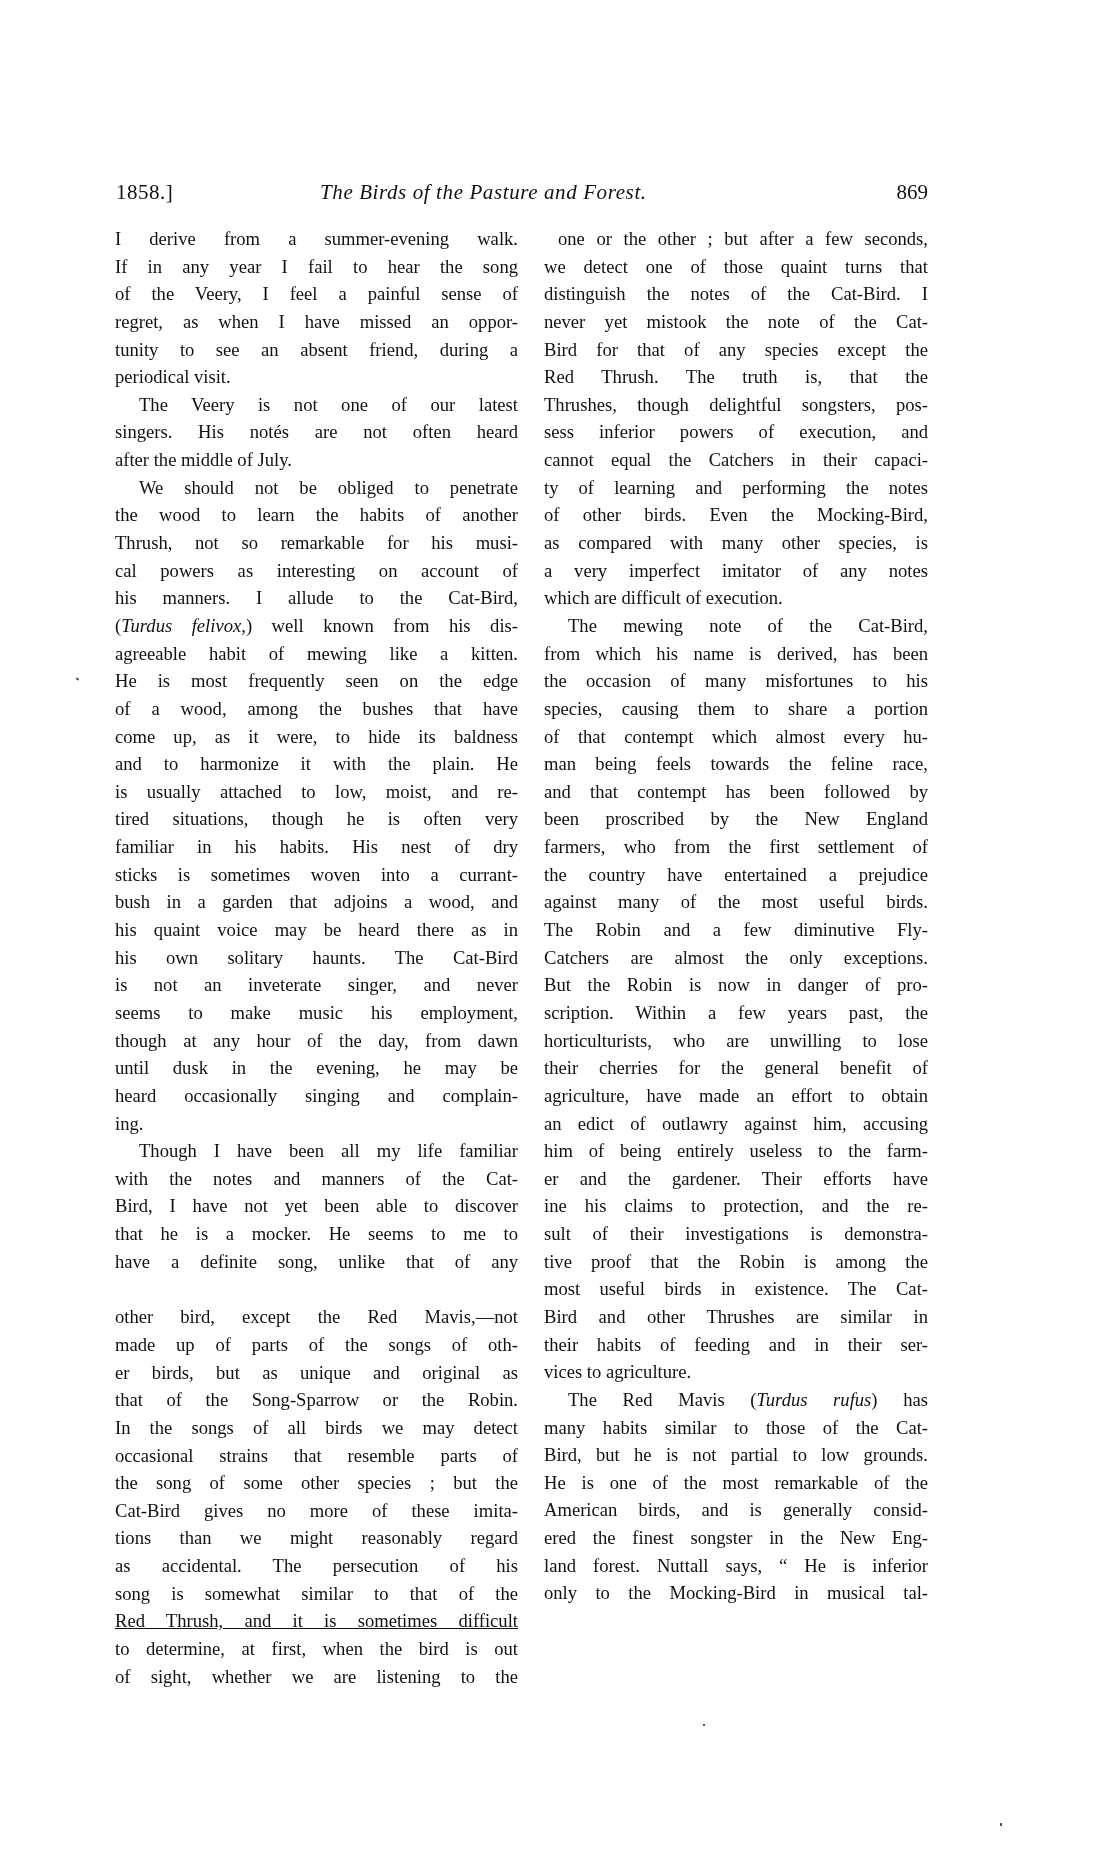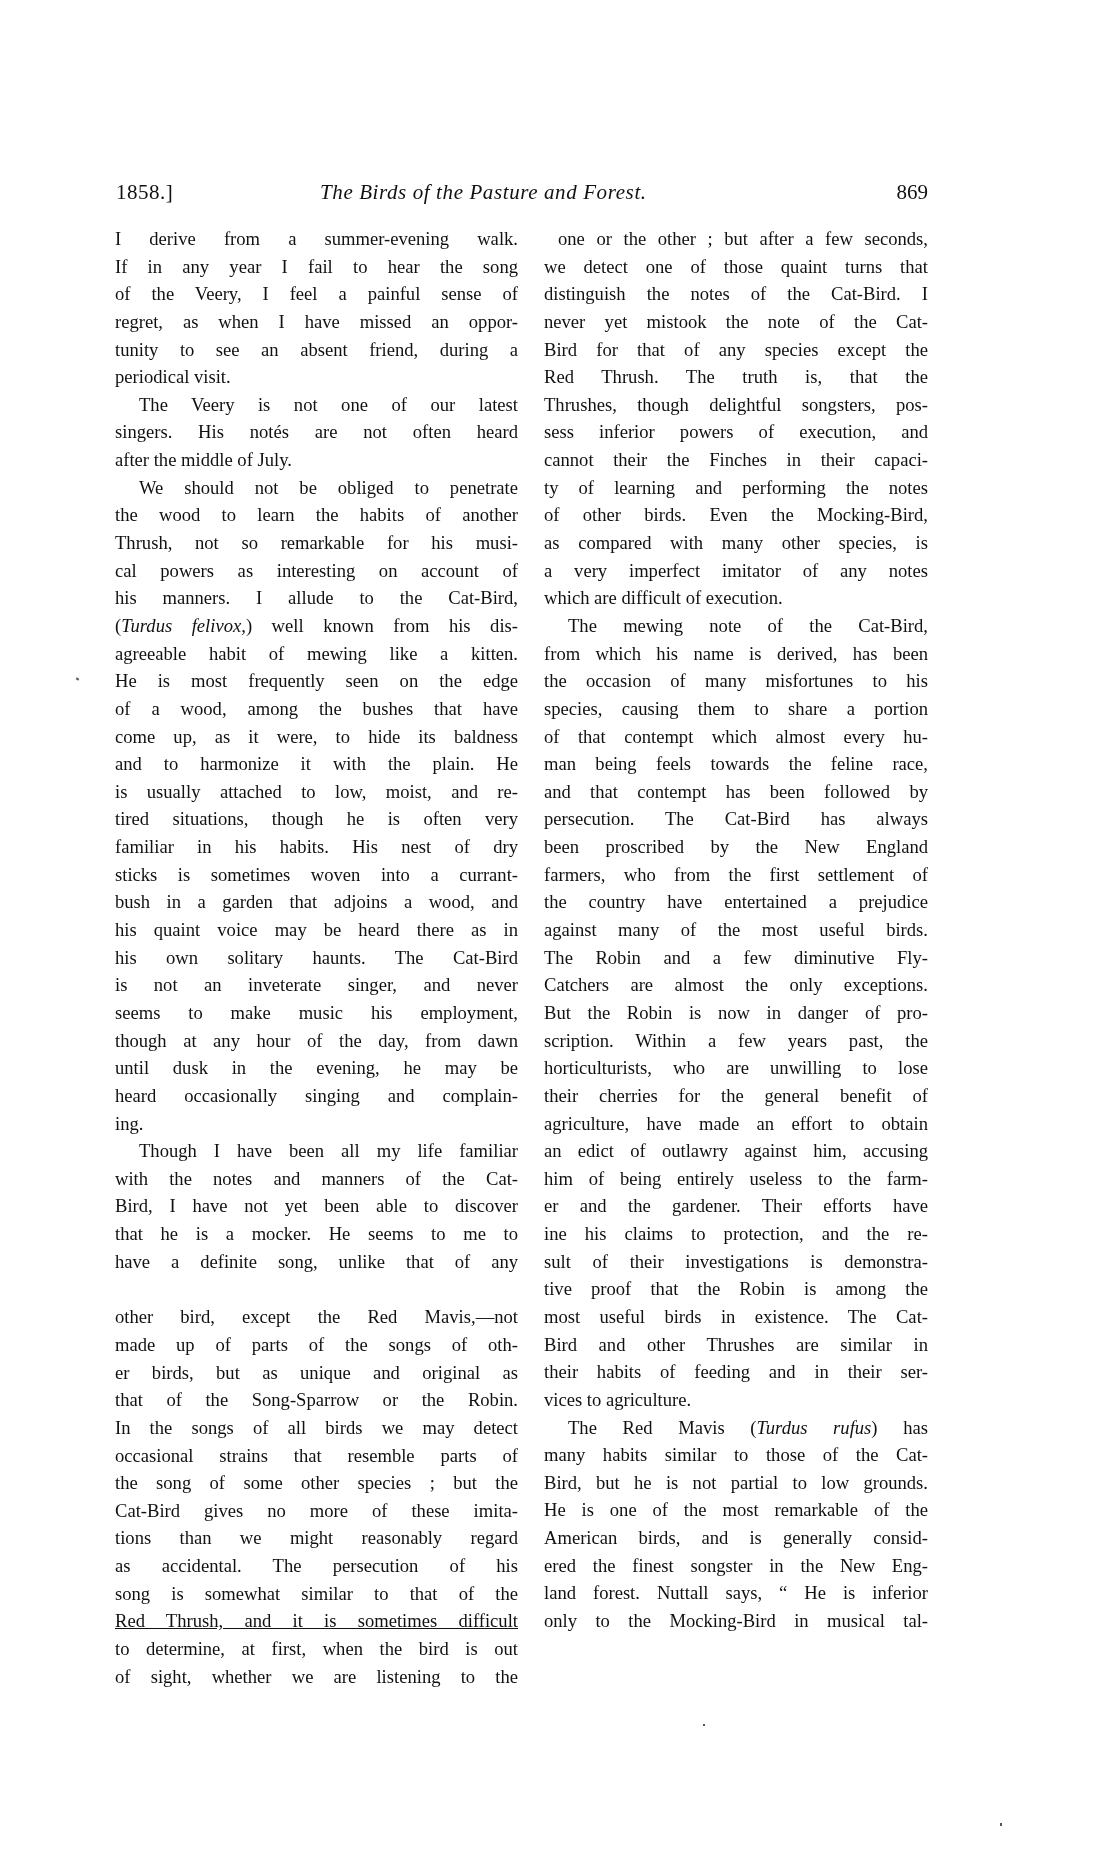--- a/index.html
+++ b/index.html
@@ -87,34 +87,33 @@
     </div>
   <div class="column col-right" id="col-right">
       <div class="line" style="white-space: normal; margin-left: 14px;"><span>one or the other ; but after a few seconds,</span></div>
       <div class="line" style="white-space: normal;"><span>we detect one of those quaint turns that</span></div>
       <div class="line" style="white-space: normal;"><span>distinguish the notes of the Cat-Bird.  I</span></div>
       <div class="line" style="white-space: normal;"><span>never yet mistook the note of the Cat-</span></div>
       <div class="line" style="white-space: normal;"><span>Bird for that of any species except the</span></div>
       <div class="line" style="white-space: normal;"><span>Red Thrush.  The truth is, that the</span></div>
       <div class="line" style="white-space: normal;"><span>Thrushes, though delightful songsters, pos-</span></div>
       <div class="line" style="white-space: normal;"><span>sess inferior powers of execution, and</span></div>
-      <div class="line" style="white-space: normal;"><span>cannot their the Finches in their capaci-</span></div>
+      <div class="line" style="white-space: normal;"><span>cannot equal the Catchers in their capaci-</span></div>
       <div class="line" style="white-space: normal;"><span>ty of learning and performing the notes</span></div>
       <div class="line" style="white-space: normal;"><span>of other birds.  Even the Mocking-Bird,</span></div>
       <div class="line" style="white-space: normal;"><span>as compared with many other species, is</span></div>
       <div class="line" style="white-space: normal;"><span>a very imperfect imitator of any notes</span></div>
       <div class="line last"><span>which are difficult of execution.</span></div>
       <div class="line indent" style="white-space: normal;"><span>The mewing note of the Cat-Bird,</span></div>
       <div class="line" style="white-space: normal;"><span>from which his name is derived, has been</span></div>
       <div class="line" style="white-space: normal;"><span>the occasion of many misfortunes to his</span></div>
       <div class="line" style="white-space: normal;"><span>species, causing them to share a portion</span></div>
       <div class="line" style="white-space: normal;"><span>of that contempt which almost every hu-</span></div>
       <div class="line" style="white-space: normal;"><span>man being feels towards the feline race,</span></div>
       <div class="line" style="white-space: normal;"><span>and that contempt has been followed by</span></div>
-      <div class="line" style="white-space: normal;"><span>persecution.  The Cat-Bird has always</span></div>
       <div class="line" style="white-space: normal;"><span>been proscribed by the New England</span></div>
       <div class="line" style="white-space: normal;"><span>farmers, who from the first settlement of</span></div>
       <div class="line" style="white-space: normal;"><span>the country have entertained a prejudice</span></div>
       <div class="line" style="white-space: normal;"><span>against many of the most useful birds.</span></div>
       <div class="line" style="white-space: normal;"><span>The Robin and a few diminutive Fly-</span></div>
       <div class="line" style="white-space: normal;"><span>Catchers are almost the only exceptions.</span></div>
       <div class="line" style="white-space: normal;"><span>But the Robin is now in danger of pro-</span></div>
       <div class="line" style="white-space: normal;"><span>scription.  Within a few years past, the</span></div>
       <div class="line" style="white-space: normal;"><span>horticulturists, who are unwilling to lose</span></div>
       <div class="line" style="white-space: normal;"><span>their cherries for the general benefit of</span></div>

